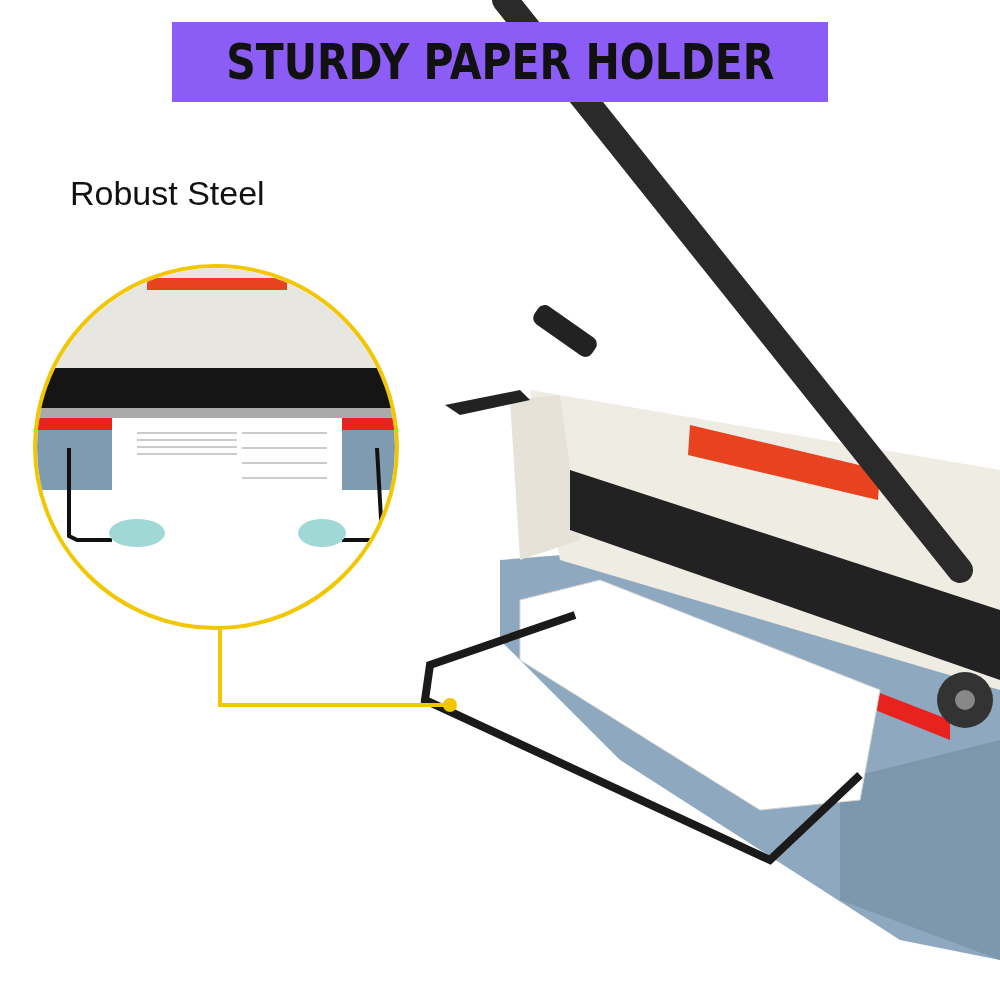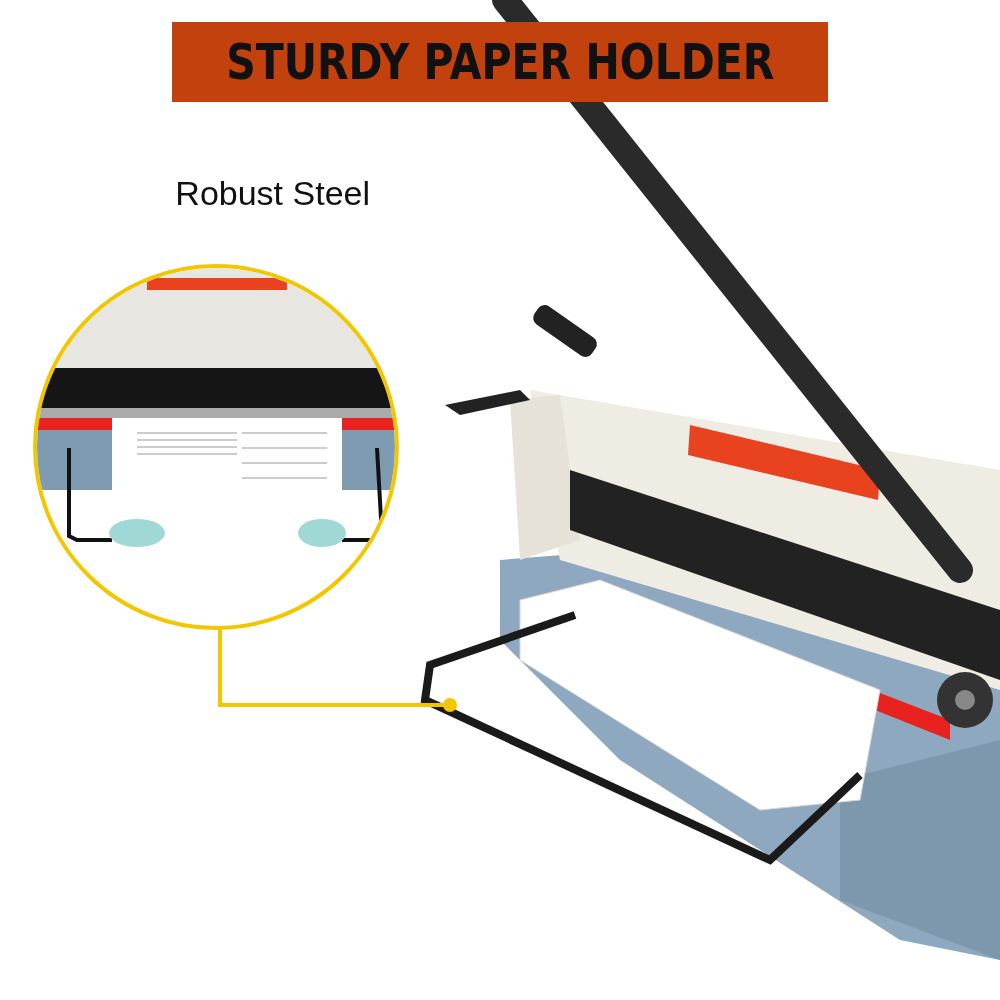--- a/index.html
+++ b/index.html
@@ -1,19 +1,19 @@
 <!DOCTYPE html>
 <html><head>
 <meta charset="utf-8">
 <style>
   html,body{margin:0;padding:0;}
   body{width:1000px;height:1000px;background:#ffffff;position:relative;overflow:hidden;font-family:"Liberation Sans",sans-serif;}
-  .banner{position:absolute;left:172px;top:22px;width:656px;height:80px;background:#c2410c;display:flex;align-items:center;justify-content:center;z-index:5;}
+  .banner{position:absolute;left:172px;top:22px;width:656px;height:80px;background:#8b5cf6;display:flex;align-items:center;justify-content:center;z-index:5;}
   .banner-text{font-family:"DejaVu Sans",sans-serif;font-weight:bold;font-size:50px;letter-spacing:0px;color:#111;transform:scaleX(0.82);white-space:nowrap;}
-  .label{position:absolute;left:70px;top:168px;width:300px;text-align:right;font-size:34px;line-height:50px;color:#111;z-index:5;}
+  .label{position:absolute;left:70px;top:168px;width:300px;text-align:left;font-size:34px;line-height:50px;color:#111;z-index:5;}
   .circle{position:absolute;left:33px;top:264px;width:358px;height:358px;border-radius:50%;border:4px solid #f2c700;overflow:hidden;background:#fff;z-index:4;}
   .connector-v{position:absolute;left:218px;top:626px;width:4px;height:80px;background:#f2c700;z-index:4;}
   .connector-h{position:absolute;left:218px;top:703px;width:232px;height:4px;background:#f2c700;z-index:4;}
   .connector-dot{position:absolute;left:443px;top:698px;width:14px;height:14px;border-radius:50%;background:#f2c700;z-index:4;}
 </style>
 </head>
 <body>
 
 <div class="banner">
   <span class="banner-text">STURDY PAPER HOLDER</span>

